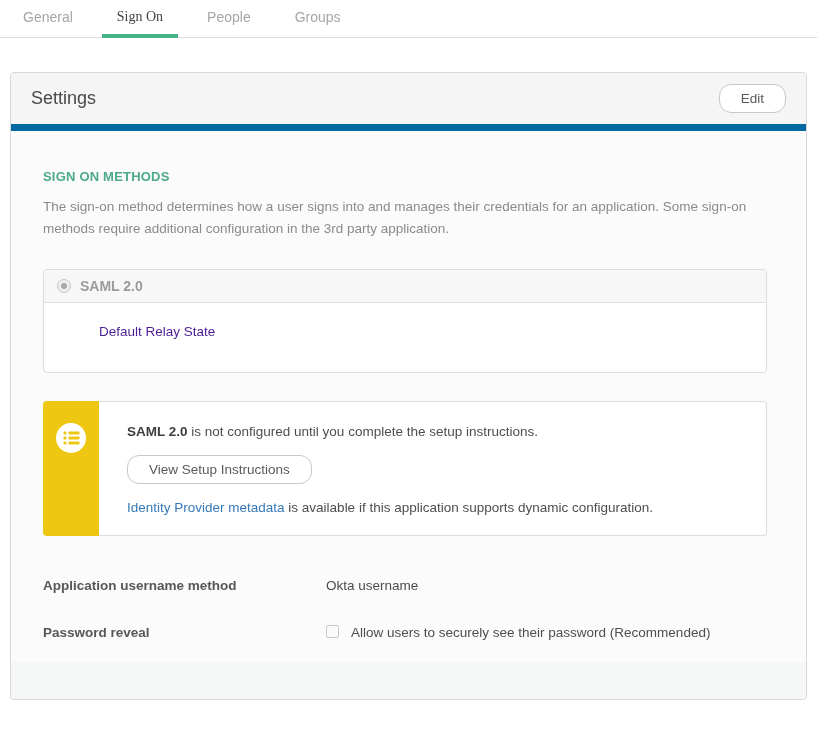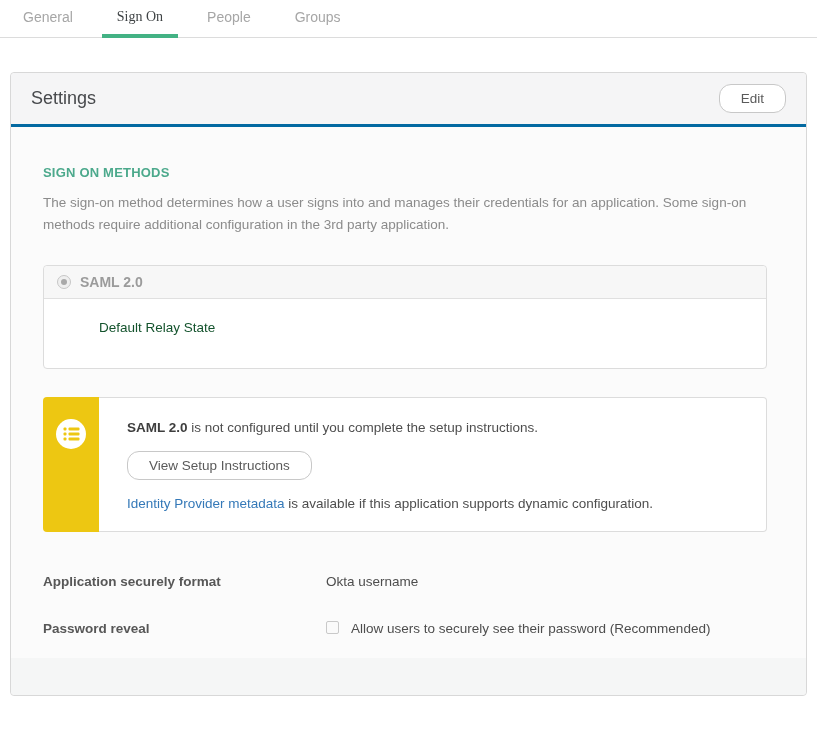--- a/index.html
+++ b/index.html
@@ -41,21 +41,21 @@
 
   
   .card {
     margin:34px 10px 0 10px;
     border:1px solid #d8d8d8;
     border-radius:4px;
     background:#fbfbfb;
   }
   .card-header {
     background:#f5f5f6;
-    border-bottom:3px solid #0369a1;
+    border-bottom:7px solid #0369a1;
     border-radius:4px 4px 0 0;
     padding:11px 20px;
     display:flex;
     align-items:center;
     justify-content:space-between;
   }
   .card-title { font-size:18px; color:#47494c; font-weight:normal; margin:0; }
   .btn {
     display:inline-block;
     background:#ffffff;
@@ -108,21 +108,21 @@
     justify-content:center;
     margin-right:9px;
   }
   .radio::after {
     content:"";
     width:6px; height:6px;
     border-radius:50%;
     background:#a9a9a9;
   }
   .method-name { font-size:14px; font-weight:bold; color:#9b9b9b; }
-  .method-box-body { padding:21px 20px 33px 55px; font-size:13.5px; color:#14532d; }
+  .method-box-body { padding:21px 20px 33px 55px; font-size:13.5px; color:#4c1d95; }
 
   
   .callout {
     display:flex;
     margin-bottom:32px;
     border-radius:4px;
   }
   .callout-stripe {
     flex:0 0 56px;
     background:#edc712;
@@ -228,21 +228,21 @@
           <button class="btn">View Setup Instructions</button>
         </div>
         <div class="callout-link-row">
           <a class="link">Identity Provider metadata</a><span> is available if this application supports dynamic configuration.</span>
         </div>
       </div>
     </div>
 
 
     <div class="cred-row">
-      <div class="cred-label">Application securely format</div>
+      <div class="cred-label">Application username method</div>
       <div class="cred-value">Okta username</div>
     </div>
 
     <div class="cred-row">
       <div class="cred-label">Password reveal</div>
       <div class="cred-value checkbox-wrap">
         <span class="checkbox"></span>
         <span>Allow users to securely see their password (Recommended)</span>
       </div>
     </div>

